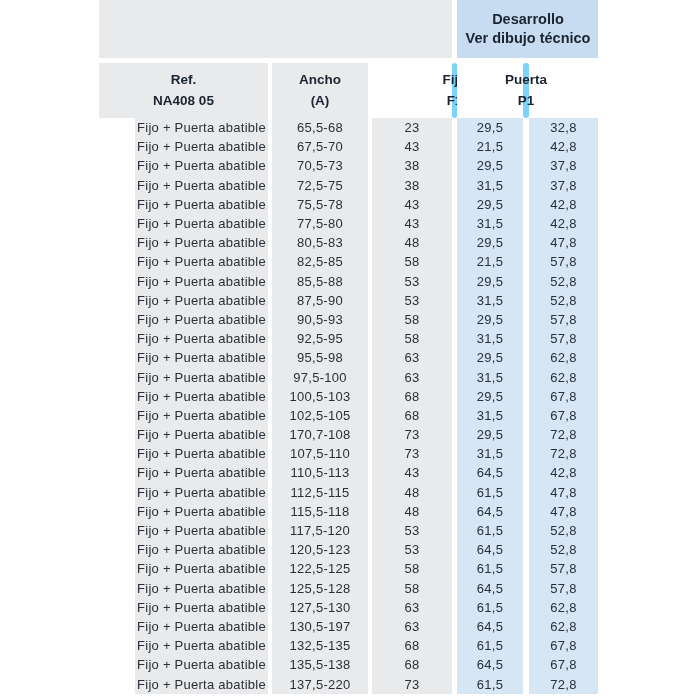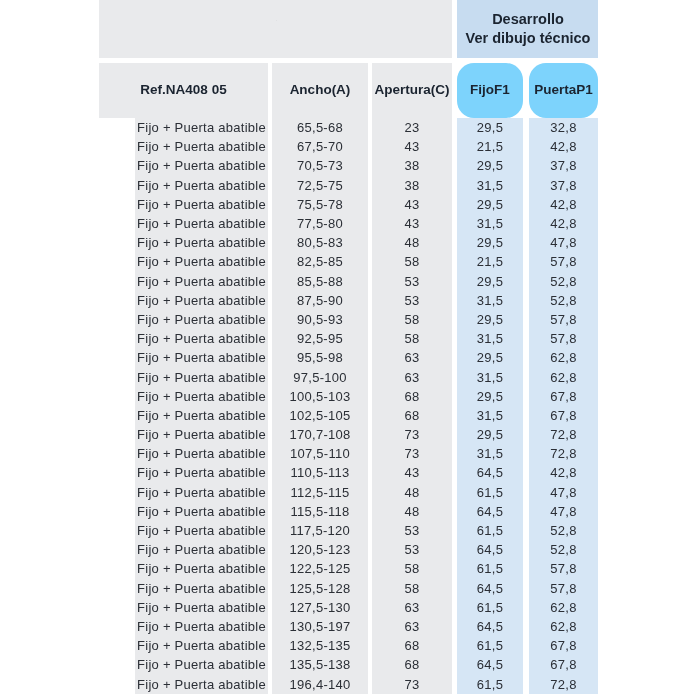--- a/index.html
+++ b/index.html
@@ -85,20 +85,21 @@
     background: #ffffff;
   }
 
   
   .band-head {
     height: 55px;
   }
   .band-head .cell {
     background: #e9eaec;
     display: flex;
+    flex-direction: column;
     align-items: center;
     justify-content: center;
     height: 100%;
     font-size: 13.5px;
     font-weight: bold;
     color: #1b2430;
     line-height: 1.5;
     white-space: nowrap;
   }
   .band-head .cell.blue {
@@ -175,24 +176,20 @@
       <div class="cell">
         <span>Ref.</span>
         <span>NA408 05</span>
       </div>
       <div class="gut"></div>
       <div class="cell">
         <span>Ancho</span>
         <span>(A)</span>
       </div>
       <div class="gut"></div>
-      <div class="cell">
-        <span>Apertura</span>
-        <span>(C)</span>
-      </div>
       <div class="gut"></div>
       <div class="cell blue">
         <span>Fijo</span>
         <span>F1</span>
       </div>
       <div class="gut"></div>
       <div class="cell blue">
         <span>Puerta</span>
         <span>P1</span>
       </div>
@@ -514,21 +511,21 @@
           <div class="gut"></div>
           <div class="cell c-ap">68</div>
           <div class="gut"></div>
           <div class="cell c-f1 blue">64,5</div>
           <div class="gut"></div>
           <div class="cell c-p1 blue">67,8</div>
         </div>
         <div class="grid row">
           <div class="cell c-ref">Fijo + Puerta abatible</div>
           <div class="gut"></div>
-          <div class="cell c-ancho">196,4-140</div>
+          <div class="cell c-ancho">137,5-220</div>
           <div class="gut"></div>
           <div class="cell c-ap">73</div>
           <div class="gut"></div>
           <div class="cell c-f1 blue">61,5</div>
           <div class="gut"></div>
           <div class="cell c-p1 blue">72,8</div>
         </div>
       </div>
 
   </div>

